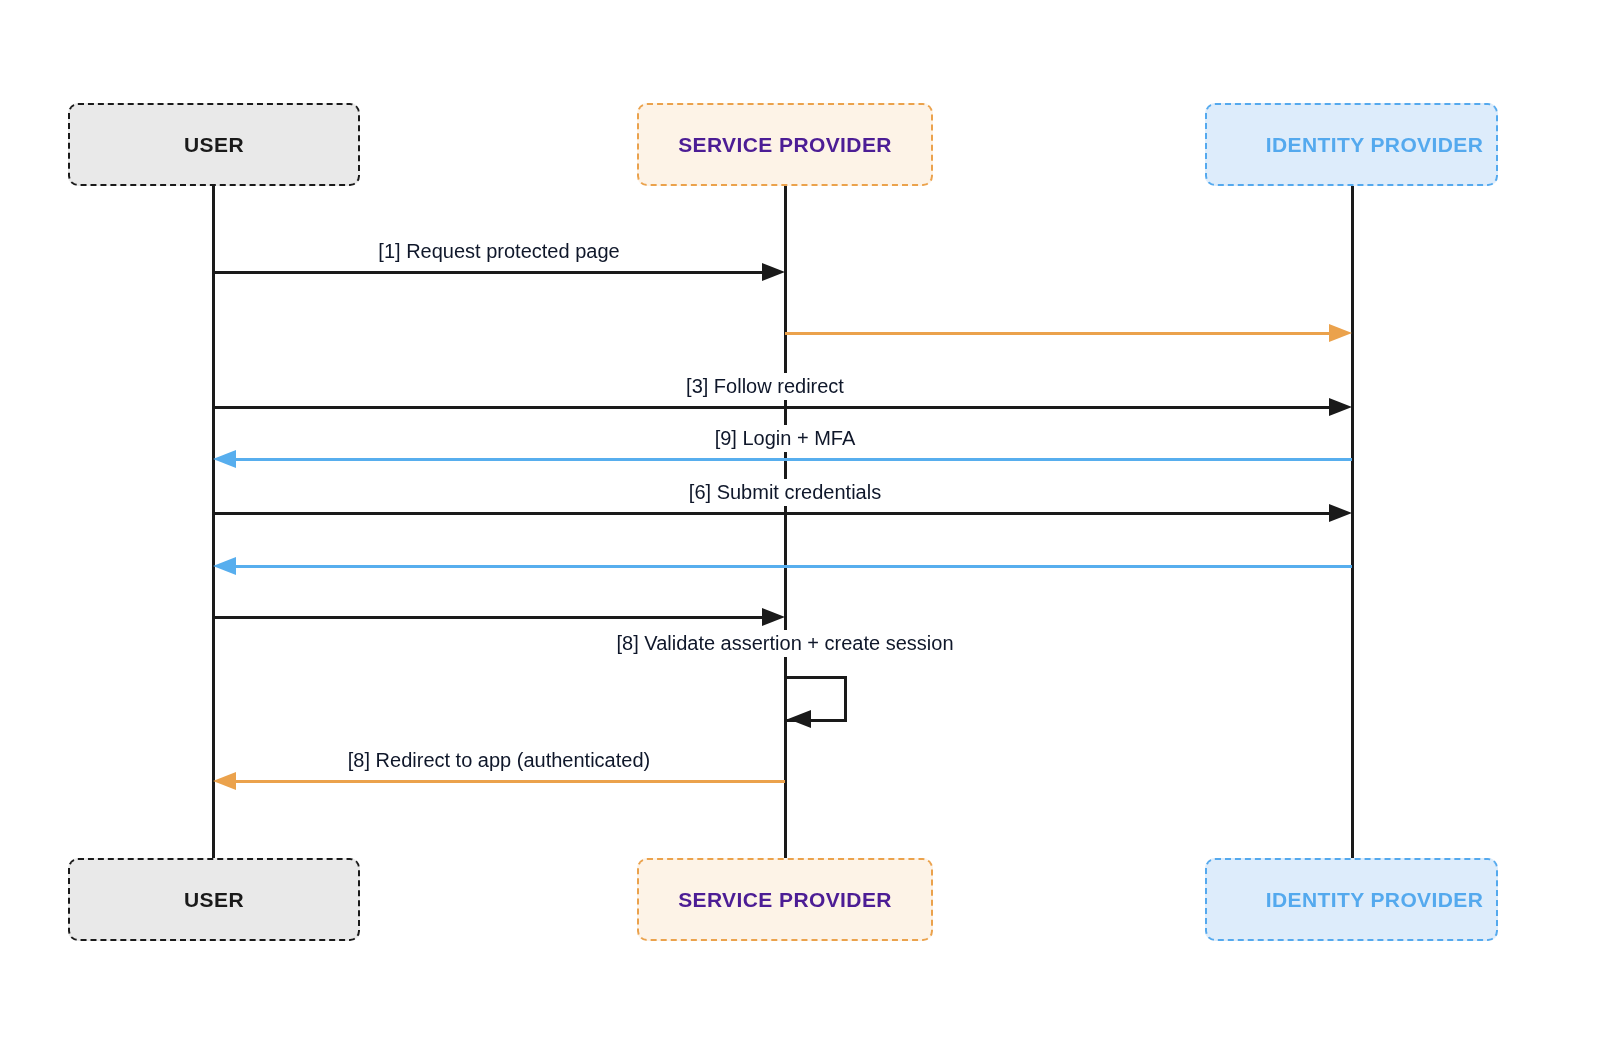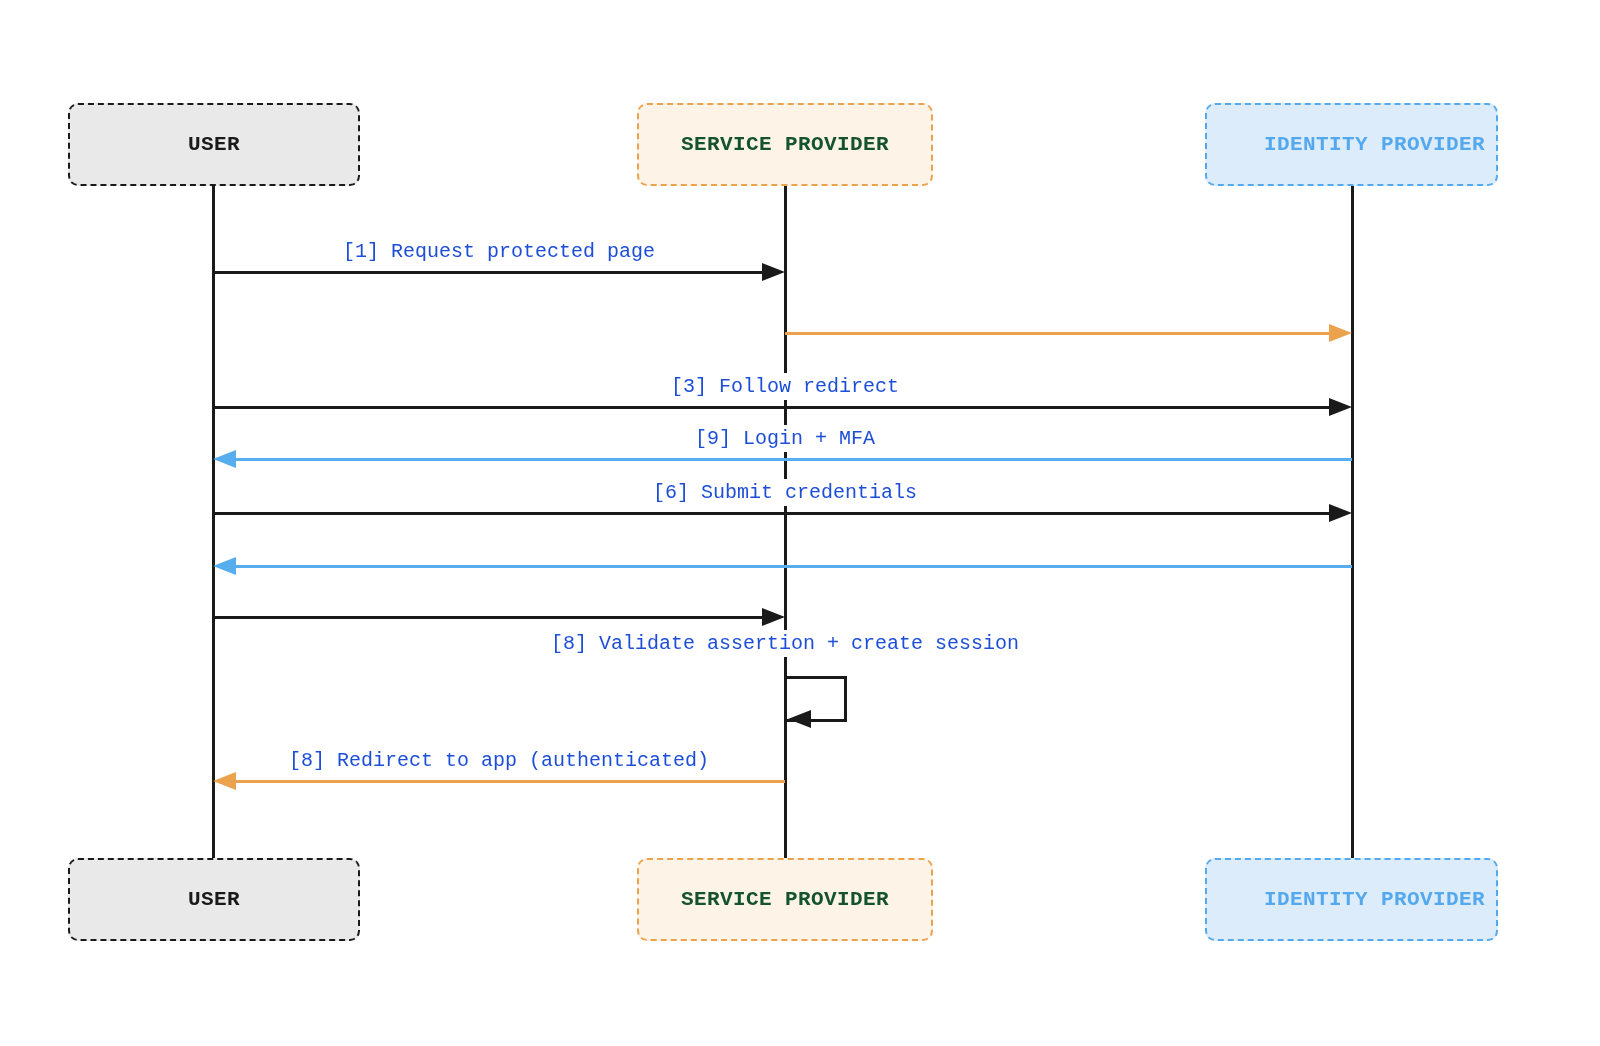--- a/index.html
+++ b/index.html
@@ -1,41 +1,41 @@
 <!DOCTYPE html>
 <html><head>
 <meta charset="utf-8">
 <style>
   html,body{margin:0;padding:0;background:#ffffff;}
   .stage{
     position:relative;width:1600px;height:1046px;background:#ffffff;overflow:hidden;
-    font-family:Liberation Mono, monospace;color:#1a1a1a;
+    font-family:Liberation Sans, sans-serif;color:#1a1a1a;
   }
   .actor-box{
     position:absolute;height:83px;box-sizing:border-box;
     border:2.5px dashed #1a1a1a;border-radius:10px;background:#e9e9e9;
     display:flex;align-items:center;justify-content:center;
     font-size:21px;font-weight:600;letter-spacing:.4px;color:#1a1a1a;
   }
-  .actor-box.orange{background:#fdf3e7;border-color:#eba24c;color:#14532d;}
+  .actor-box.orange{background:#fdf3e7;border-color:#eba24c;color:#4c1d95;}
   .actor-box.blue{background:#ddecfb;border-color:#54a9ee;color:#54a9ee;padding-left:46px;}
   .lifeline{position:absolute;width:3px;background:#1a1a1a;top:186px;height:672px;}
   .mline{position:absolute;height:3px;}
   .mline.black{background:#1a1a1a;}
   .mline.orange{background:#eba24c;}
   .mline.blue{background:#57aeee;}
   .head{position:absolute;width:0;height:0;border-top:9px solid transparent;border-bottom:9px solid transparent;}
   .head.right.black{border-left:23px solid #1a1a1a;}
   .head.right.orange{border-left:23px solid #eba24c;}
   .head.left.black{border-right:23px solid #1a1a1a;}
   .head.left.orange{border-right:23px solid #eba24c;}
   .head.left.blue{border-right:23px solid #57aeee;}
   .msg-label{
     position:absolute;transform:translateX(-50%);background:#ffffff;
-    padding:2px 10px;font-size:20px;font-weight:500;white-space:nowrap;color:#1d4ed8;
+    padding:2px 10px;font-size:20px;font-weight:500;white-space:nowrap;color:#0f172a;
   }
   .self-loop{
     position:absolute;left:785px;top:676px;width:62px;height:46px;box-sizing:border-box;
     border-top:3px solid #1a1a1a;border-right:3px solid #1a1a1a;border-bottom:3px solid #1a1a1a;
   }
 </style>
 </head>
 <body>
 
 <div class="stage">
@@ -56,21 +56,21 @@
 
   <div class="mline black" style="left:213px;top:270.5px;width:552px;"></div>
   <div class="head right black" style="left:762px;top:263px;"></div>
   <div class="msg-label" style="left:499px;top:238px;">[1] Request protected page</div>
 
   <div class="mline orange" style="left:785px;top:331.5px;width:547px;"></div>
   <div class="head right orange" style="left:1329px;top:324px;"></div>
 
   <div class="mline black" style="left:213px;top:405.5px;width:1119px;"></div>
   <div class="head right black" style="left:1329px;top:398px;"></div>
-  <div class="msg-label" style="left:785px;top:373px;">[3] Follow redirect</div>
+  <div class="msg-label" style="left:765px;top:373px;">[3] Follow redirect</div>
 
   <div class="mline blue" style="left:233px;top:457.5px;width:1119px;"></div>
   <div class="head left blue" style="left:213px;top:450px;"></div>
   <div class="msg-label" style="left:785px;top:425px;">[9] Login + MFA</div>
 
   <div class="mline black" style="left:213px;top:511.5px;width:1119px;"></div>
   <div class="head right black" style="left:1329px;top:504px;"></div>
   <div class="msg-label" style="left:785px;top:479px;">[6] Submit credentials</div>
 
   <div class="mline blue" style="left:233px;top:564.5px;width:1119px;"></div>

